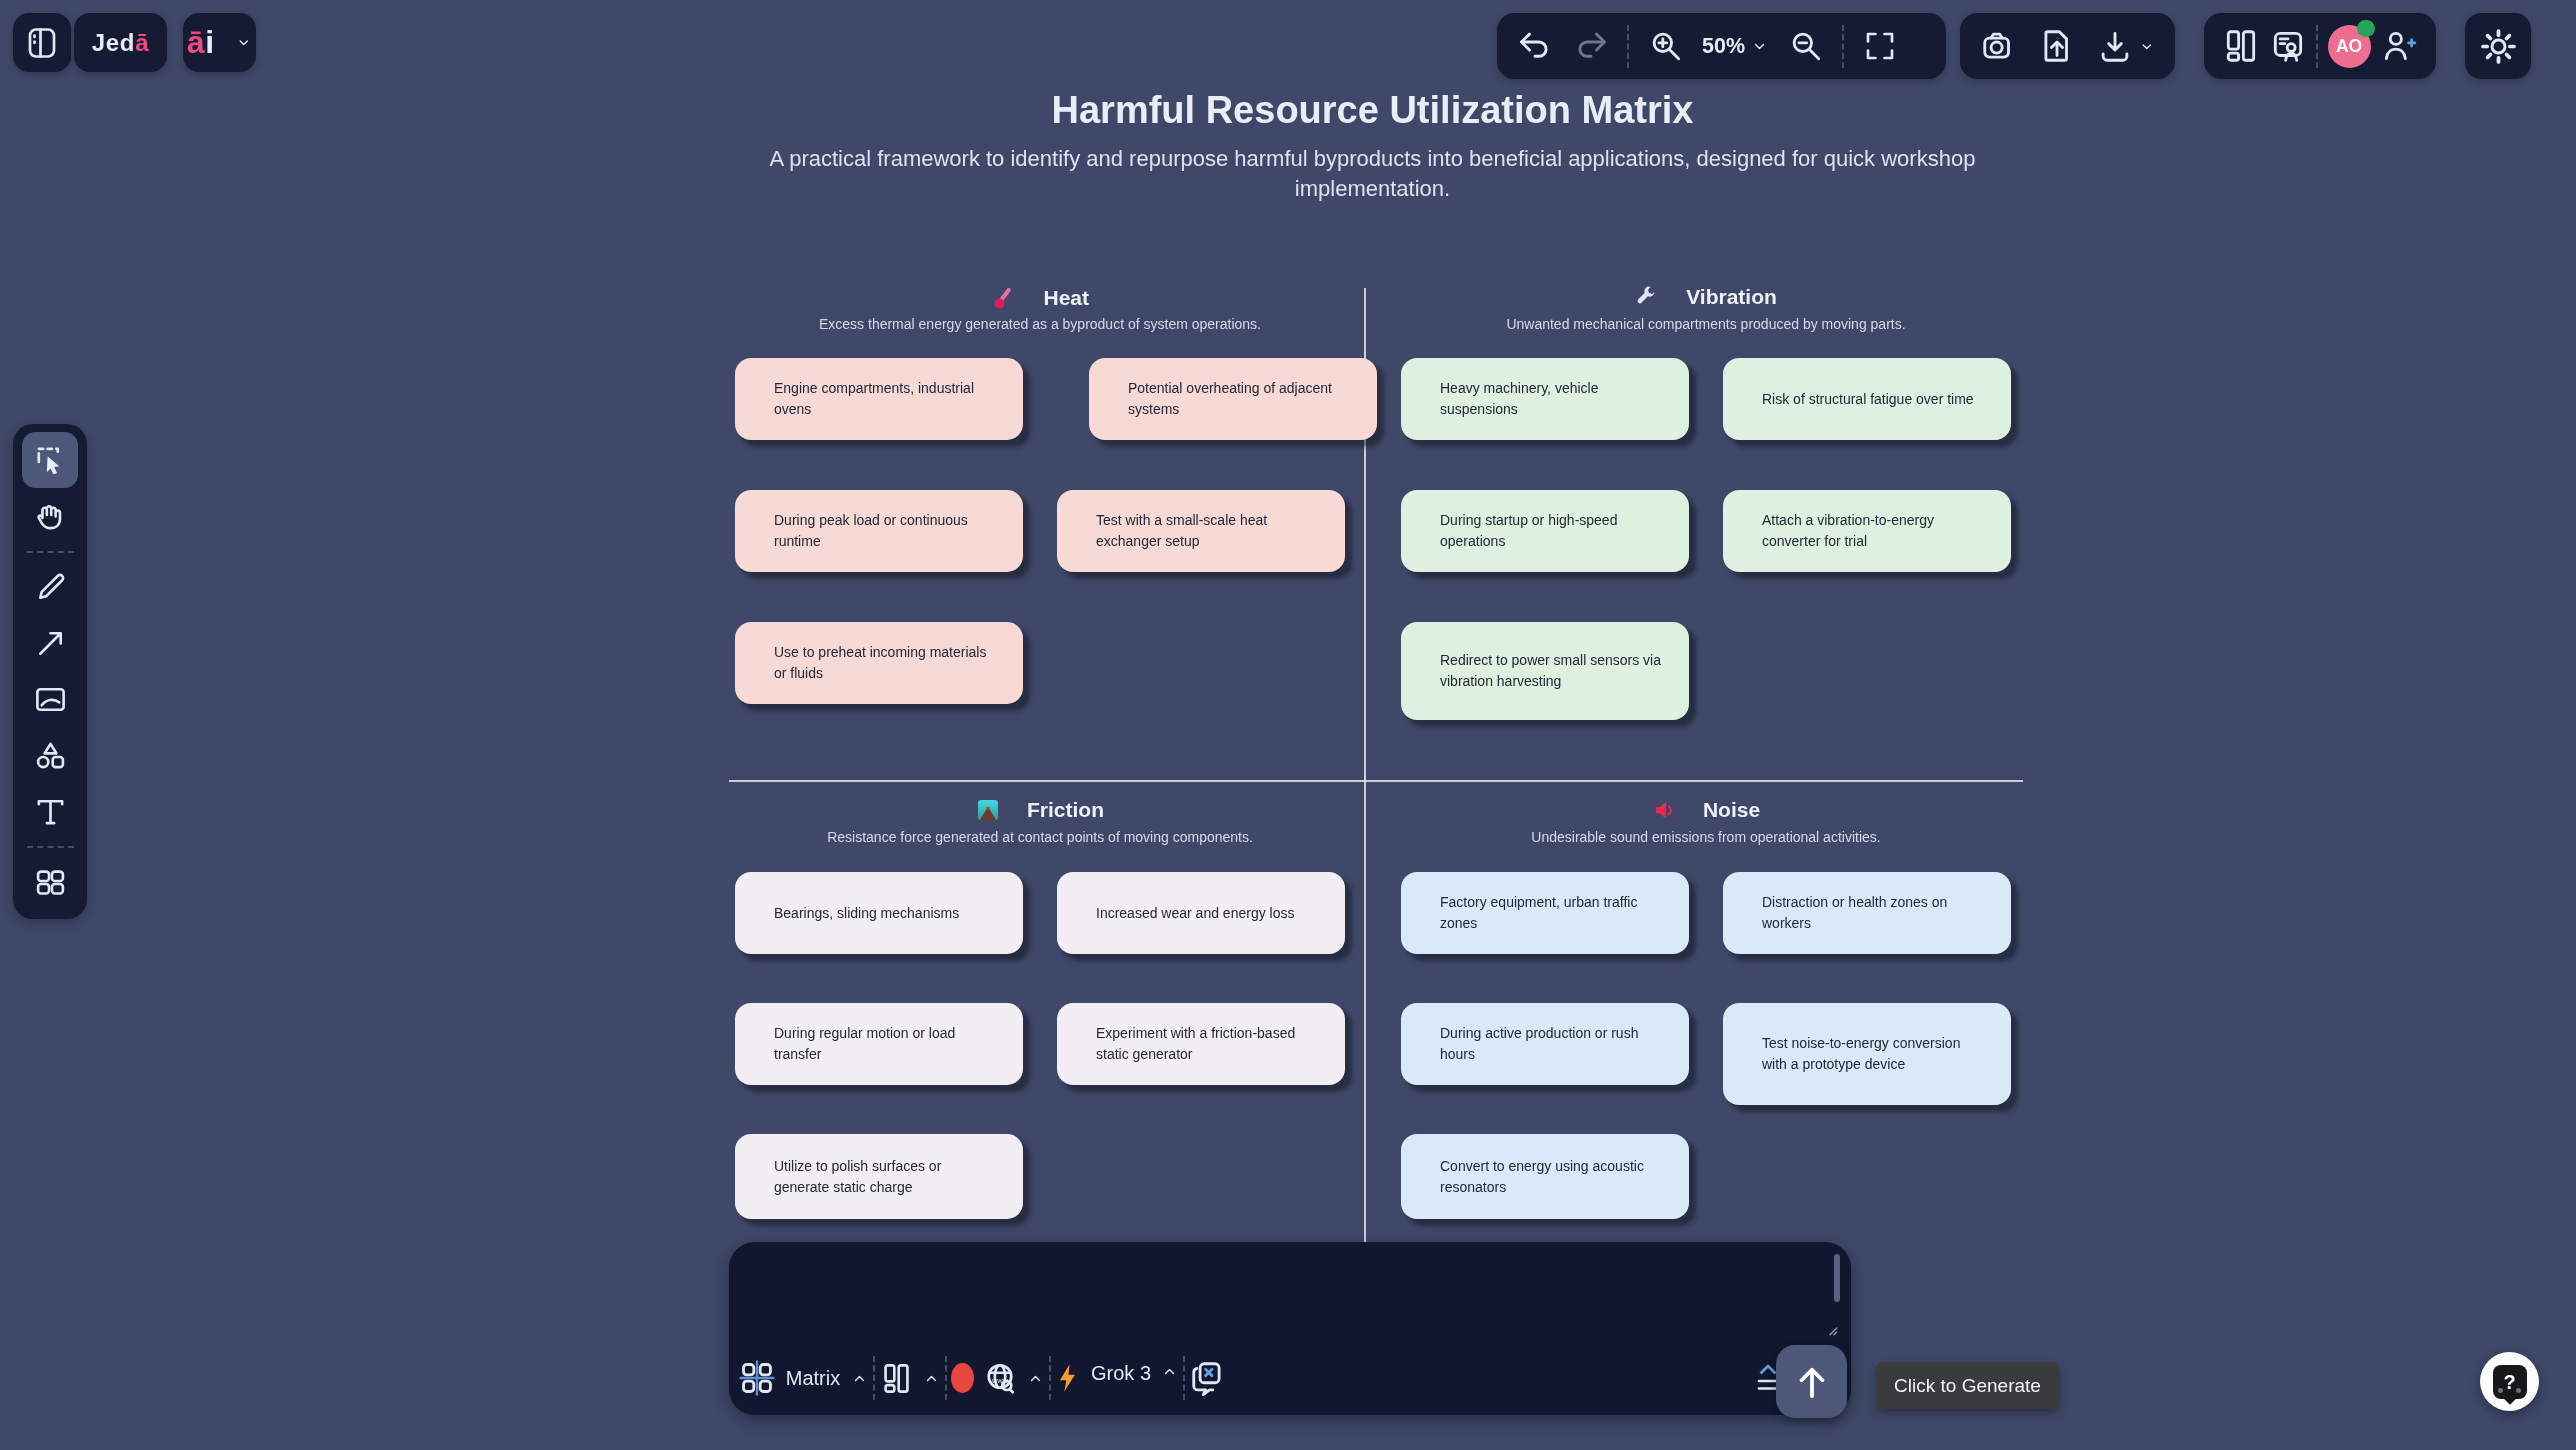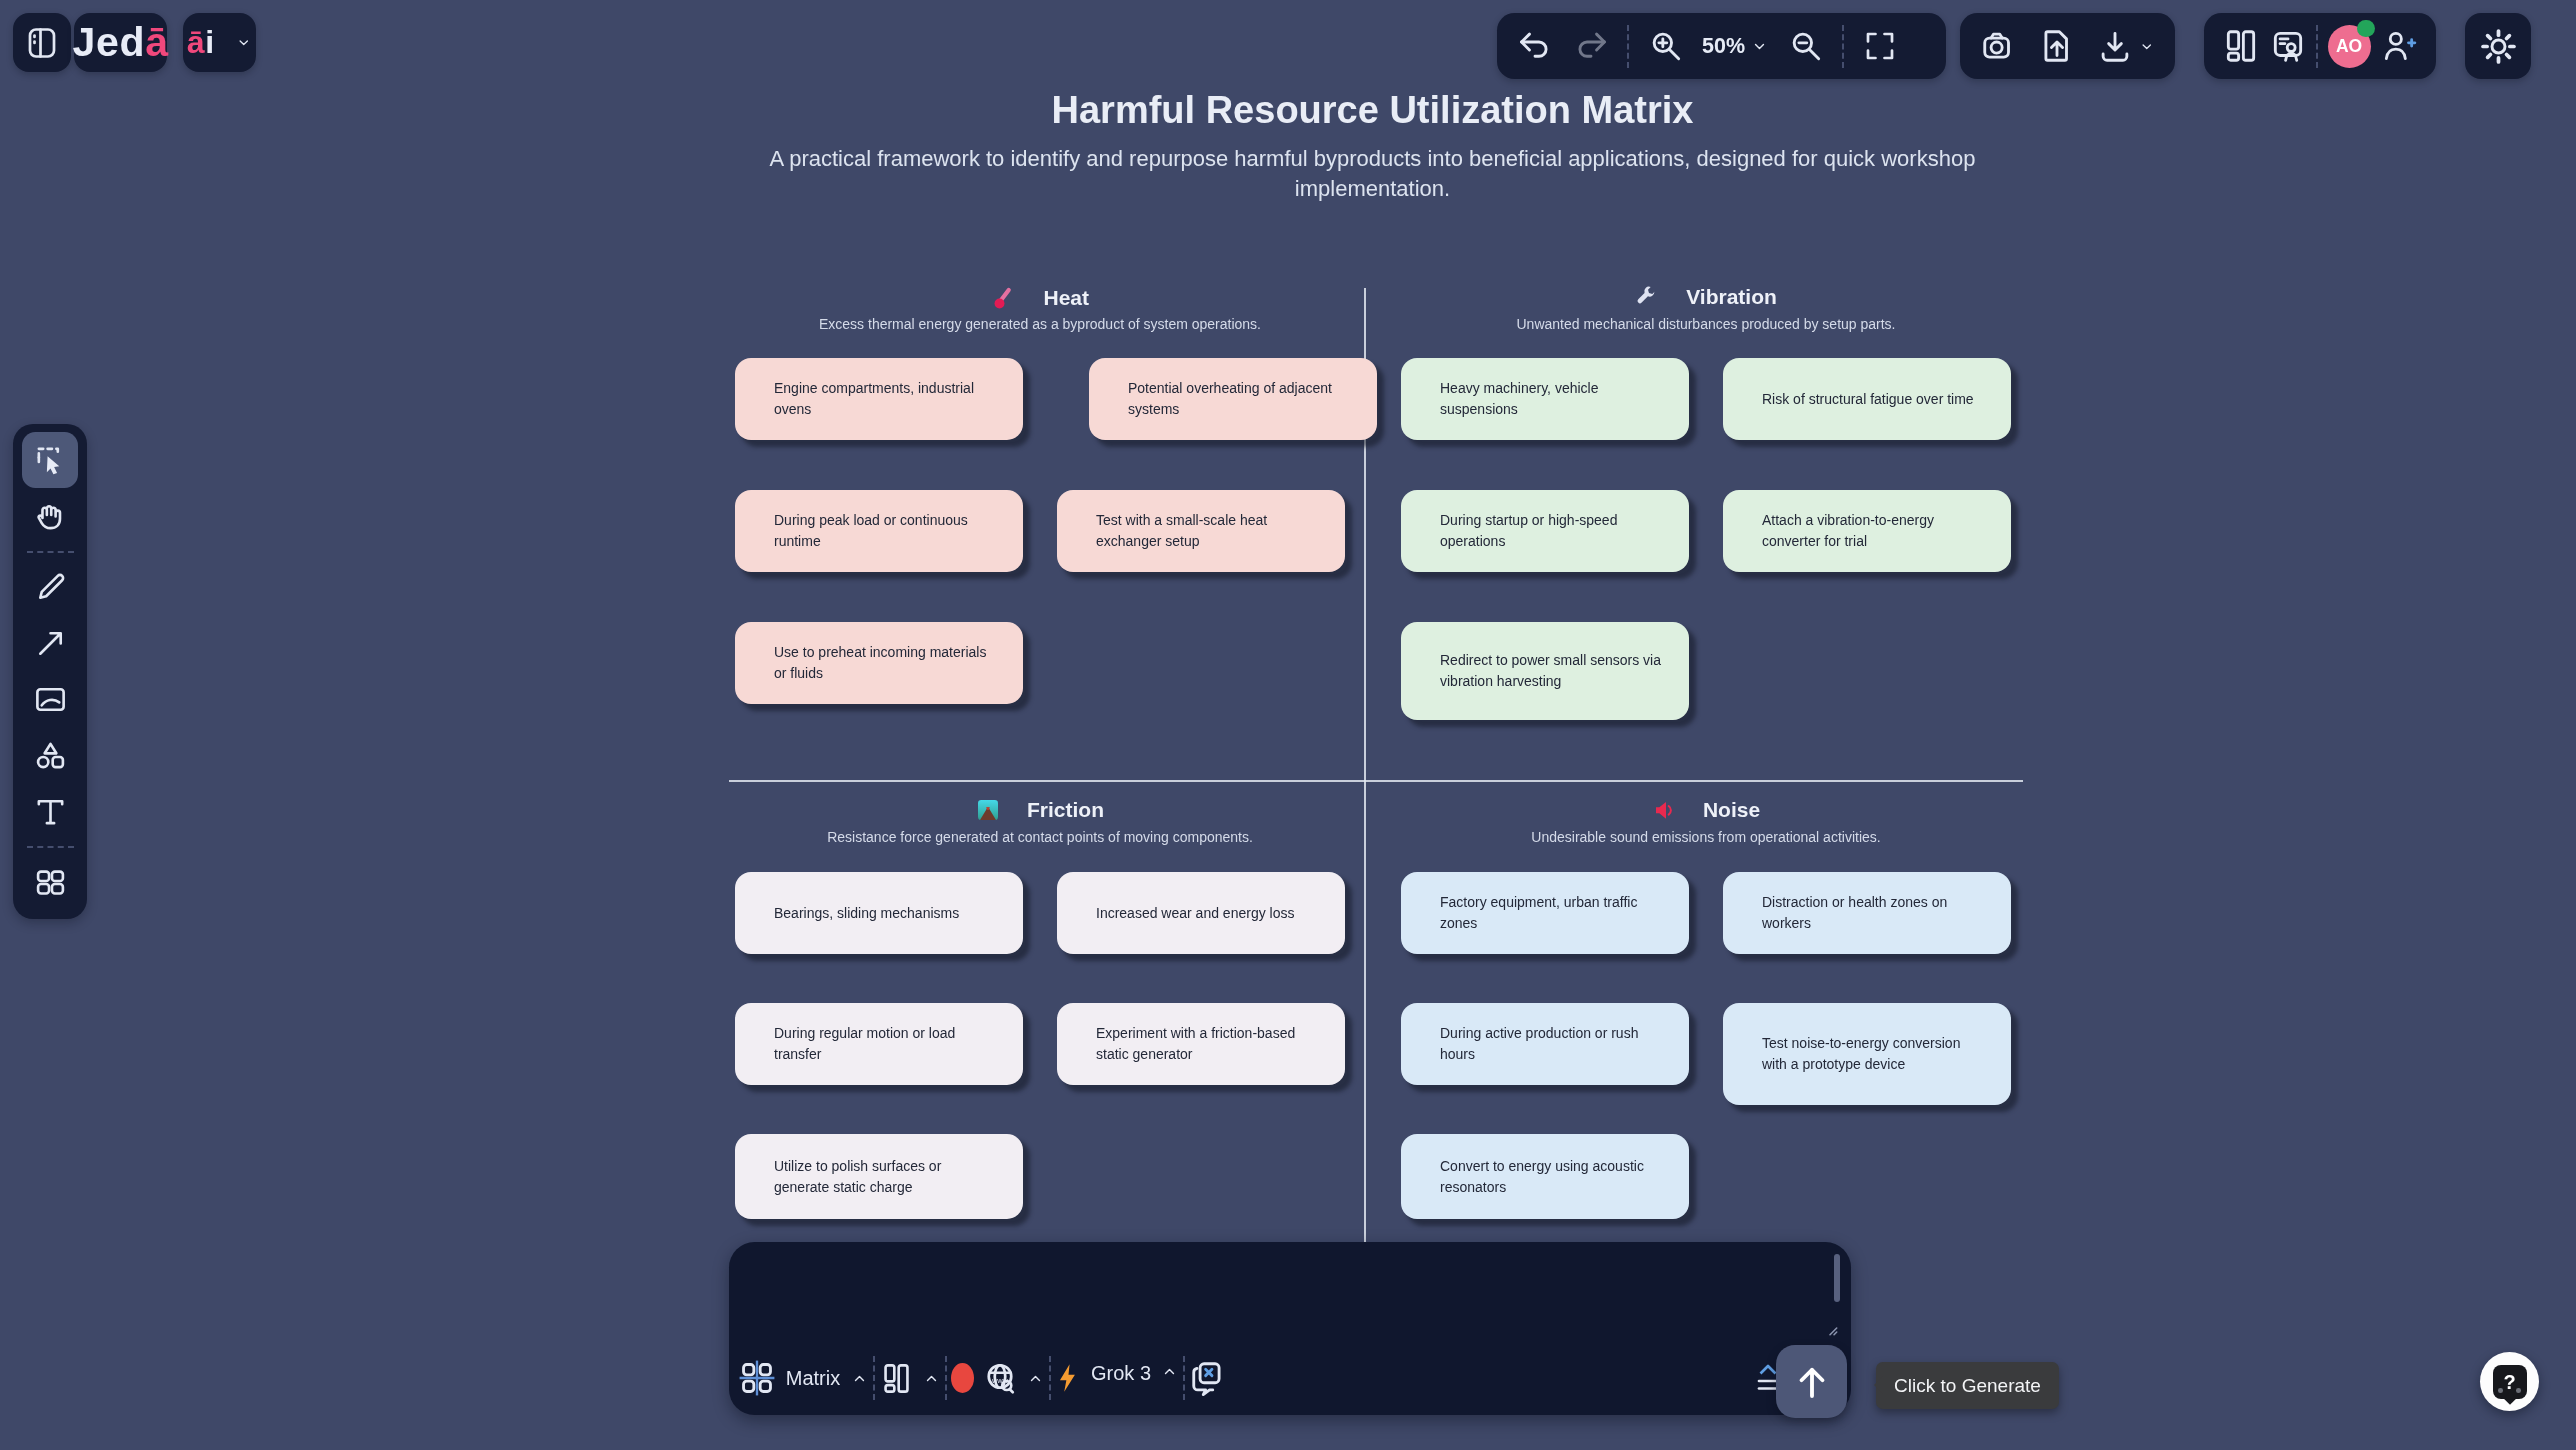--- a/index.html
+++ b/index.html
@@ -9,21 +9,21 @@
   *{margin:0;padding:0;box-sizing:border-box;}
   html,body{width:2576px;height:1451px;overflow:hidden;}
   body{background:var(--bg);font-family:"Liberation Sans",sans-serif;position:relative;}
   .abs{position:absolute;}
   .btn-dark{background:var(--panel);border-radius:16px;display:flex;align-items:center;justify-content:center;box-shadow:0 2.7px 6.7px rgba(10,14,28,.25);}
   .group-dark{background:var(--panel);border-radius:17.5px;display:flex;align-items:center;box-shadow:0 2.7px 6.7px rgba(10,14,28,.25);}
   svg{display:block;}
   .st{fill:none;stroke:var(--icon);stroke-width:3.6;stroke-linecap:round;stroke-linejoin:round;}
   .vdash{width:0;border-left:2px dashed var(--divider);align-self:center;}
   
-  .logo-txt{font-size:41px;font-weight:700;color:#e8ecf7;letter-spacing:0.7px;}
+  .logo-txt{font-size:24px;font-weight:700;color:#e8ecf7;letter-spacing:0.7px;}
   .logo-accent{color:var(--accent);}
   
   .page-title{width:1277px;text-align:center;font-size:38px;font-weight:600;color:#e9edf6;}
   .page-subtitle{width:1223px;text-align:center;font-size:22px;line-height:1.35;color:#dce3ef;}
   .q-header{width:610px;display:flex;align-items:center;justify-content:center;gap:27px;font-size:21px;font-weight:700;color:#eef1f8;}
   .q-desc{width:610px;text-align:center;font-size:14px;color:#d5dbe9;}
   .card{width:288px;height:82px;border-radius:16px;display:flex;align-items:center;padding:10.8px 27px 10.8px 39px;
         box-shadow:6.7px 6.7px 4px rgba(16,19,32,.5);}
   .card span{font-size:14px;line-height:1.5;color:#232838;font-weight:500;}
   .q-heat .card{background:#f7d9d5;}
@@ -280,21 +280,21 @@
 
 <div class="q-vibration">
   <div class="abs q-header" style="left:1401px;top:285px;">
     <span>
         <svg width="24" height="24" viewBox="0 0 36 36">
           <path d="M29 10.5a7 7 0 0 1-9.6 6.5L10 26.4A3.6 3.6 0 1 1 4.9 21.3l9.4-9.4A7 7 0 0 1 23.5 3l-4 4 1.5 5 5 1.5 4-4a7 7 0 0 1-1 1z" fill="#dfe3f2"></path>
         </svg>
       </span>
     <span>Vibration</span>
   </div>
-  <div class="abs q-desc" style="left:1401px;top:316px;">Unwanted mechanical disturbances produced by setup parts.</div>
+  <div class="abs q-desc" style="left:1401px;top:316px;">Unwanted mechanical compartments produced by moving parts.</div>
   <div class="abs card" style="left:1401px;top:358px;">
       <span>Heavy machinery, vehicle suspensions</span>
     </div>
   <div class="abs card" style="left:1723px;top:358px;">
       <span>Risk of structural fatigue over time</span>
     </div>
   <div class="abs card" style="left:1401px;top:490px;">
       <span>During startup or high-speed operations</span>
     </div>
   <div class="abs card" style="left:1723px;top:490px;">

